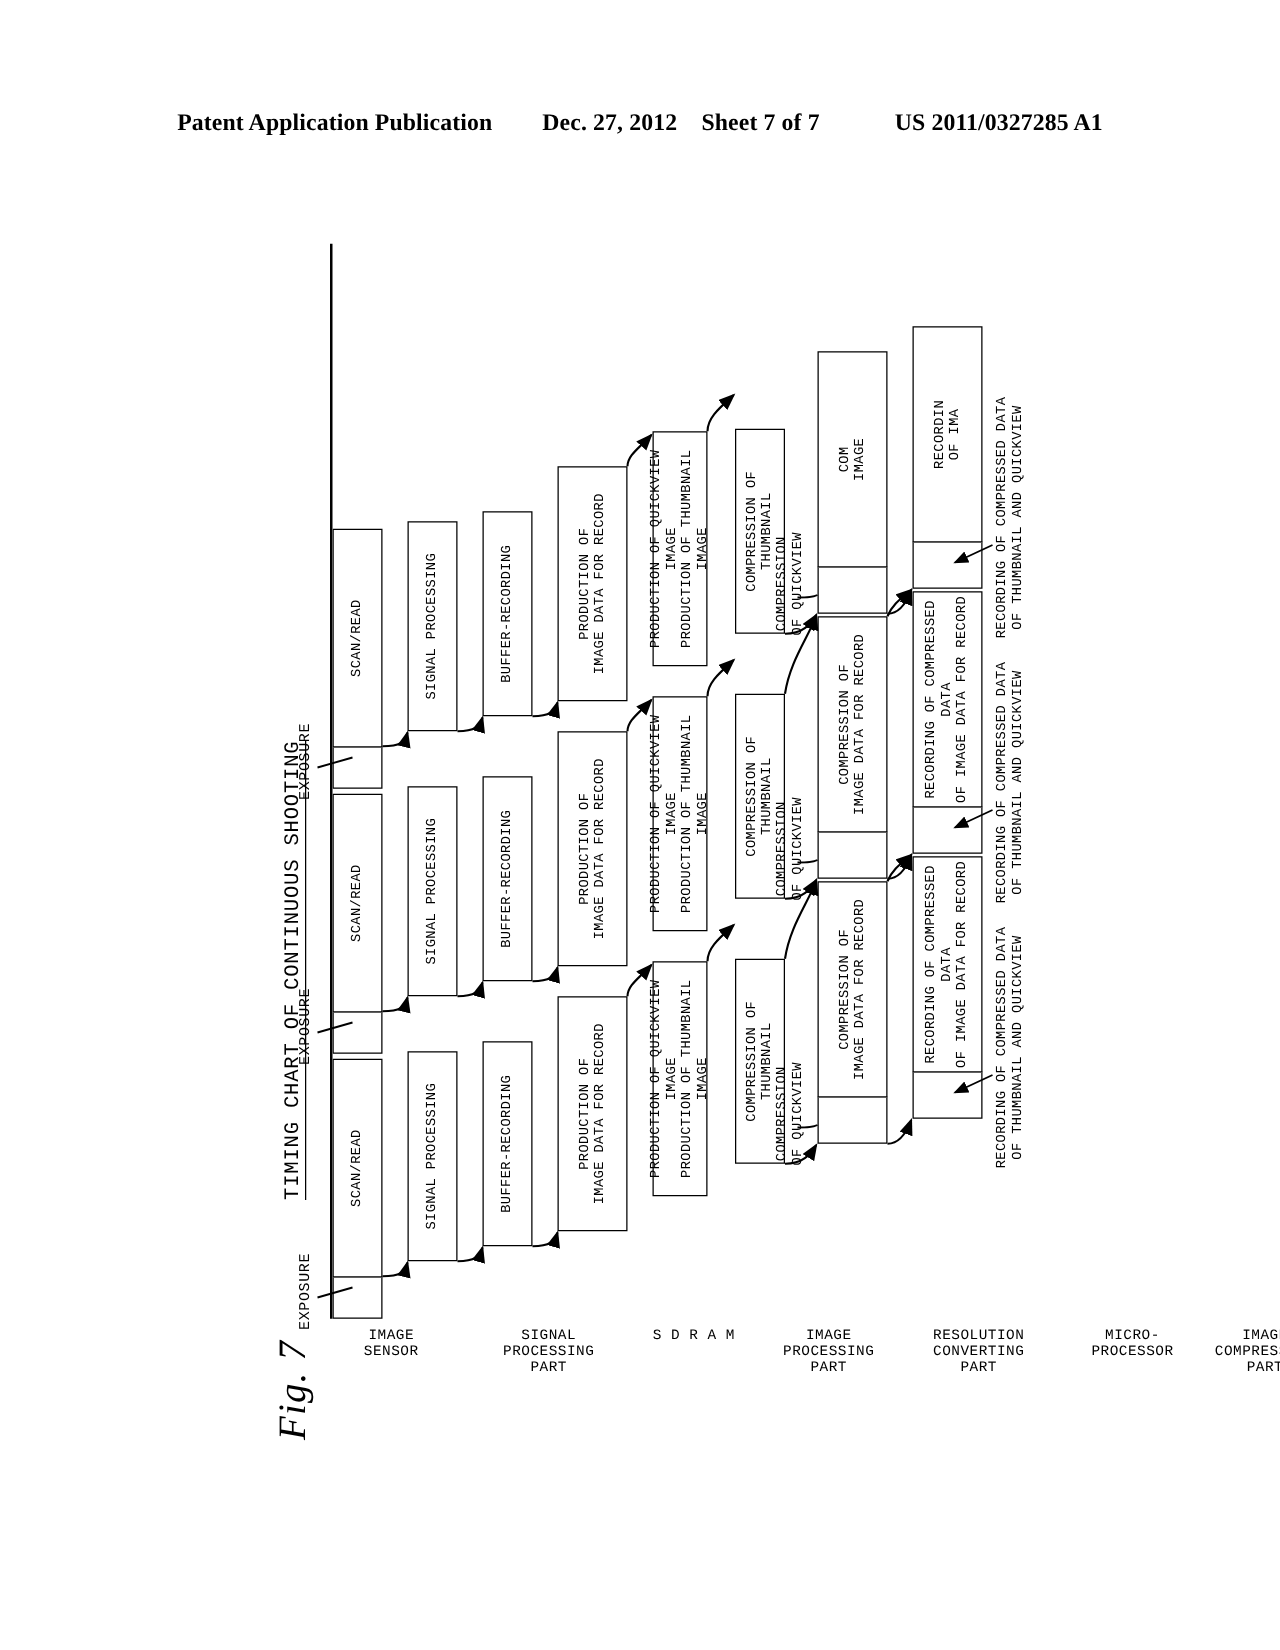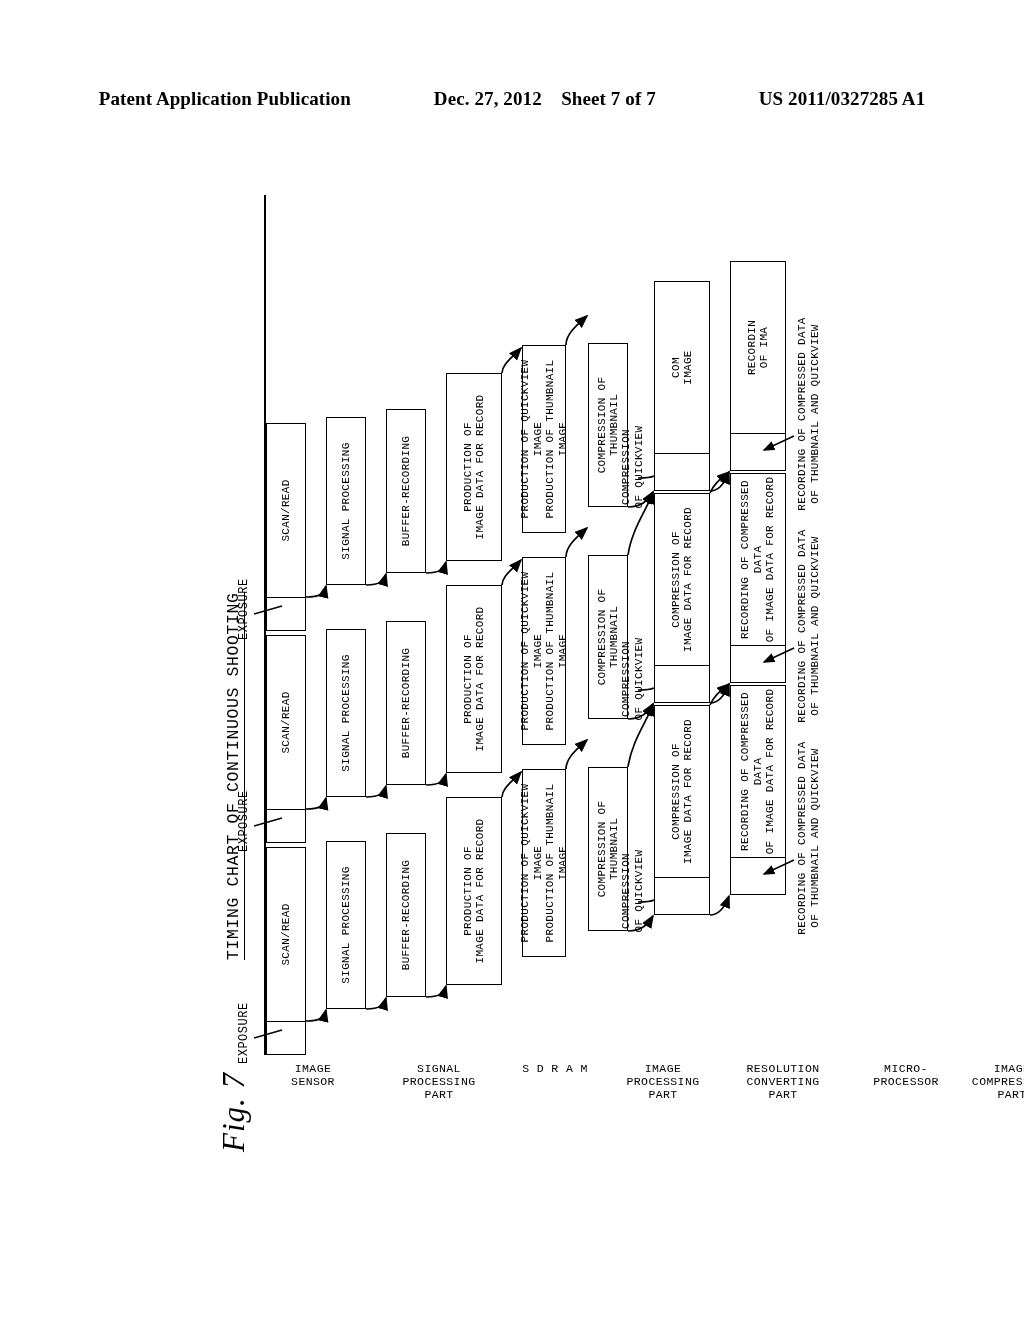--- a/index.html
+++ b/index.html
@@ -4,21 +4,20 @@
 <style>
   html,body{margin:0;padding:0;background:#fff;}
   body{width:1024px;height:1320px;font-family:"Liberation Serif",serif;color:#000;position:relative;overflow:hidden;}
 
   
   #pub-header{
     position:absolute; top:88px; left:0; width:1024px;
     display:flex; justify-content:center; align-items:baseline;
     font-family:"Liberation Serif",serif; font-weight:bold; font-size:19px;
     letter-spacing:.1px;
-    gap:43px;
   }
   #pub-header .seg{white-space:nowrap;}
   #pub-header .s1{margin-right:40px;}
   #pub-header .s2{margin-right:60px;}
 
   
   #fig-rot{
     position:absolute;
     left:512px; top:660px;
     width:1000px; height:620px;

